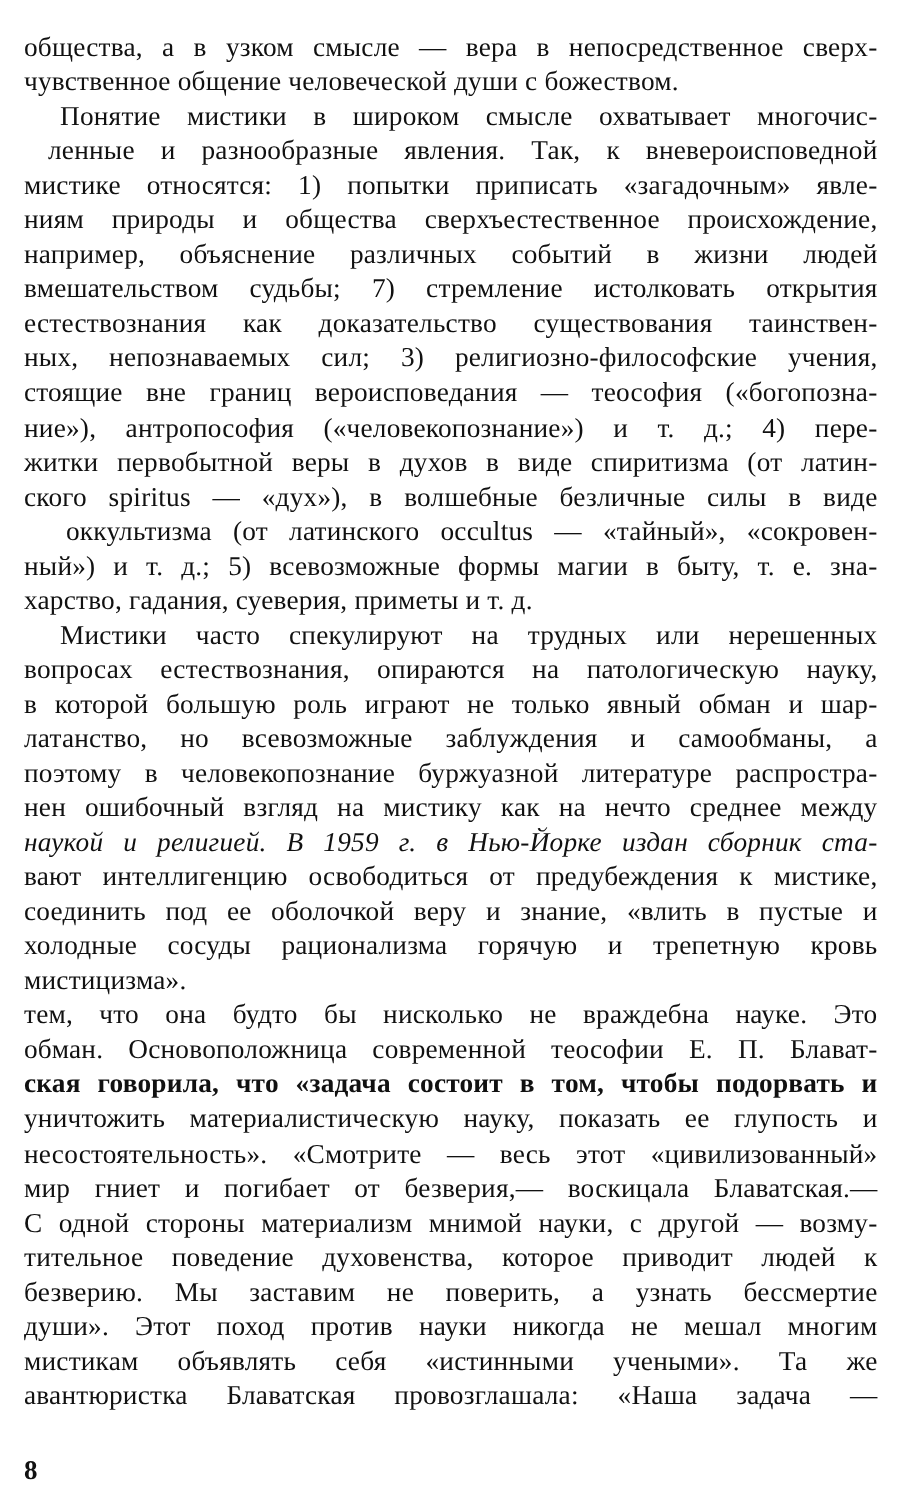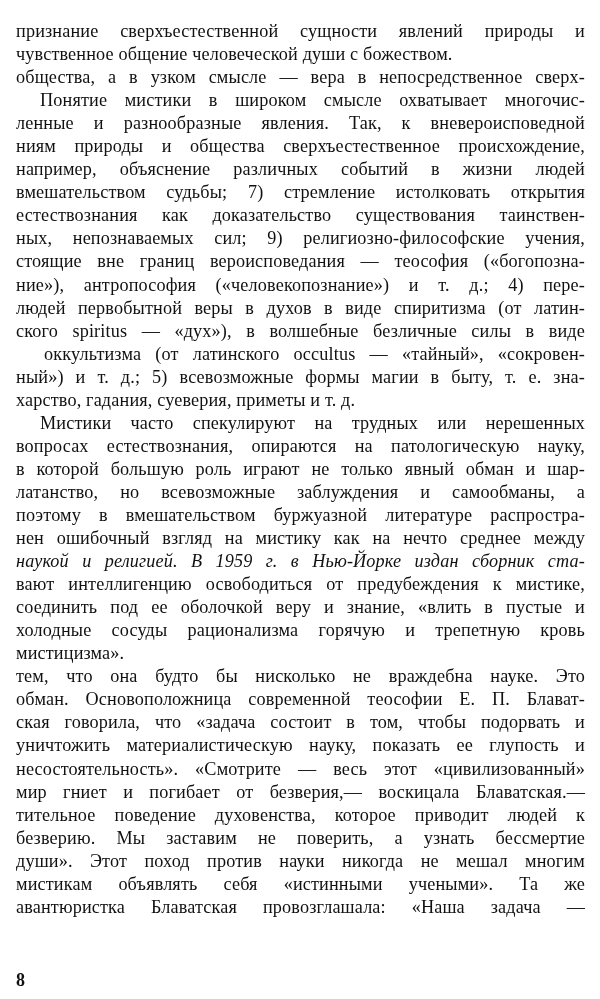--- a/index.html
+++ b/index.html
@@ -21,53 +21,54 @@
   .pagenum {
     position: absolute; left: 16px; top: 970px;
     font-family: "Liberation Serif", "DejaVu Serif", serif;
     font-size: 18px; font-weight: bold; color: #111;
   }
 </style>
 </head>
 <body>
 
 <div class="page" id="page">
-    <div class="line" style="white-space: nowrap;">признание сверхъестественной сущности явлений природы и</div>
+    <div class="line" style="white-space: nowrap;">общества, а в узком смысле — вера в непосредственное сверх-</div>
     <div class="line last" style="white-space: nowrap;">чувственное общение человеческой души с божеством.</div>
-    <div class="line" style="white-space: nowrap;">общества, а в узком смысле — вера в непосредственное сверх-</div>
     <div class="line indent" style="white-space: nowrap;">Понятие мистики в широком смысле охватывает многочис-</div>
-    <div class="line" style="white-space: nowrap;">ленные и разнообразные явления. Так, к вневероисповедной</div>
+    <div class="line" style="white-space: nowrap; margin-left: 16px;">ленные и разнообразные явления. Так, к вневероисповедной</div>
+    <div class="line" style="white-space: nowrap;">мистике относятся: 1) попытки приписать «загадочным» явле-</div>
     <div class="line" style="white-space: nowrap;">ниям природы и общества сверхъестественное происхождение,</div>
     <div class="line" style="white-space: nowrap;">например, объяснение различных событий в жизни людей</div>
     <div class="line" style="white-space: nowrap;">вмешательством судьбы; 7) стремление истолковать открытия</div>
     <div class="line" style="white-space: nowrap;">естествознания как доказательство существования таинствен-</div>
-    <div class="line" style="white-space: nowrap;">ных, непознаваемых сил; 9) религиозно-философские учения,</div>
+    <div class="line" style="white-space: nowrap;">ных, непознаваемых сил; 3) религиозно-философские учения,</div>
     <div class="line" style="white-space: nowrap;">стоящие вне границ вероисповедания — теософия («богопозна-</div>
     <div class="line" style="white-space: nowrap;">ние»), антропософия («человекопознание») и т. д.; 4) пере-</div>
-    <div class="line" style="white-space: nowrap;">людей первобытной веры в духов в виде спиритизма (от латин-</div>
+    <div class="line" style="white-space: nowrap;">житки первобытной веры в духов в виде спиритизма (от латин-</div>
     <div class="line" style="white-space: nowrap;">ского spiritus — «дух»), в волшебные безличные силы в виде</div>
     <div class="line" style="white-space: nowrap; margin-left: 28px;">оккультизма (от латинского occultus — «тайный», «сокровен-</div>
     <div class="line" style="white-space: nowrap;">ный») и т. д.; 5) всевозможные формы магии в быту, т. е. зна-</div>
     <div class="line last" style="white-space: nowrap;">харство, гадания, суеверия, приметы и т. д.</div>
     <div class="line indent" style="white-space: nowrap;">Мистики часто спекулируют на трудных или нерешенных</div>
     <div class="line" style="white-space: nowrap;">вопросах естествознания, опираются на патологическую науку,</div>
     <div class="line" style="white-space: nowrap;">в которой большую роль играют не только явный обман и шар-</div>
     <div class="line" style="white-space: nowrap;">латанство, но всевозможные заблуждения и самообманы, а</div>
-    <div class="line" style="white-space: nowrap;">поэтому в вмешательством буржуазной литературе распростра-</div>
+    <div class="line" style="white-space: nowrap;">поэтому в человекопознание буржуазной литературе распростра-</div>
     <div class="line" style="white-space: nowrap;">нен ошибочный взгляд на мистику как на нечто среднее между</div>
     <div class="line" style="white-space: nowrap; font-style: italic;">наукой и религией. В 1959 г. в Нью-Йорке издан сборник ста-</div>
     <div class="line" style="white-space: nowrap;">вают интеллигенцию освободиться от предубеждения к мистике,</div>
     <div class="line" style="white-space: nowrap;">соединить под ее оболочкой веру и знание, «влить в пустые и</div>
     <div class="line" style="white-space: nowrap;">холодные сосуды рационализма горячую и трепетную кровь</div>
     <div class="line last" style="white-space: nowrap;">мистицизма».</div>
     <div class="line" style="white-space: nowrap;">тем, что она будто бы нисколько не враждебна науке. Это</div>
     <div class="line" style="white-space: nowrap;">обман. Основоположница современной теософии Е. П. Блават-</div>
-    <div class="line" style="white-space: nowrap;">ская говорила, что «задача состоит в том, чтобы подорвать и</div>
+    <div class="line" style="white-space: nowrap; font-weight: bold;">ская говорила, что «задача состоит в том, чтобы подорвать и</div>
     <div class="line" style="white-space: nowrap;">уничтожить материалистическую науку, показать ее глупость и</div>
     <div class="line" style="white-space: nowrap;">несостоятельность». «Смотрите — весь этот «цивилизованный»</div>
     <div class="line" style="white-space: nowrap;">мир гниет и погибает от безверия,— воскицала Блаватская.—</div>
+    <div class="line" style="white-space: nowrap;">С одной стороны материализм мнимой науки, с другой — возму-</div>
     <div class="line" style="white-space: nowrap;">тительное поведение духовенства, которое приводит людей к</div>
     <div class="line" style="white-space: nowrap;">безверию. Мы заставим не поверить, а узнать бессмертие</div>
     <div class="line" style="white-space: nowrap;">души». Этот поход против науки никогда не мешал многим</div>
     <div class="line" style="white-space: nowrap;">мистикам объявлять себя «истинными учеными». Та же</div>
     <div class="line" style="white-space: nowrap;">авантюристка Блаватская провозглашала: «Наша задача —</div>
   </div>
 <div class="pagenum">8</div>
 
 </body></html>

